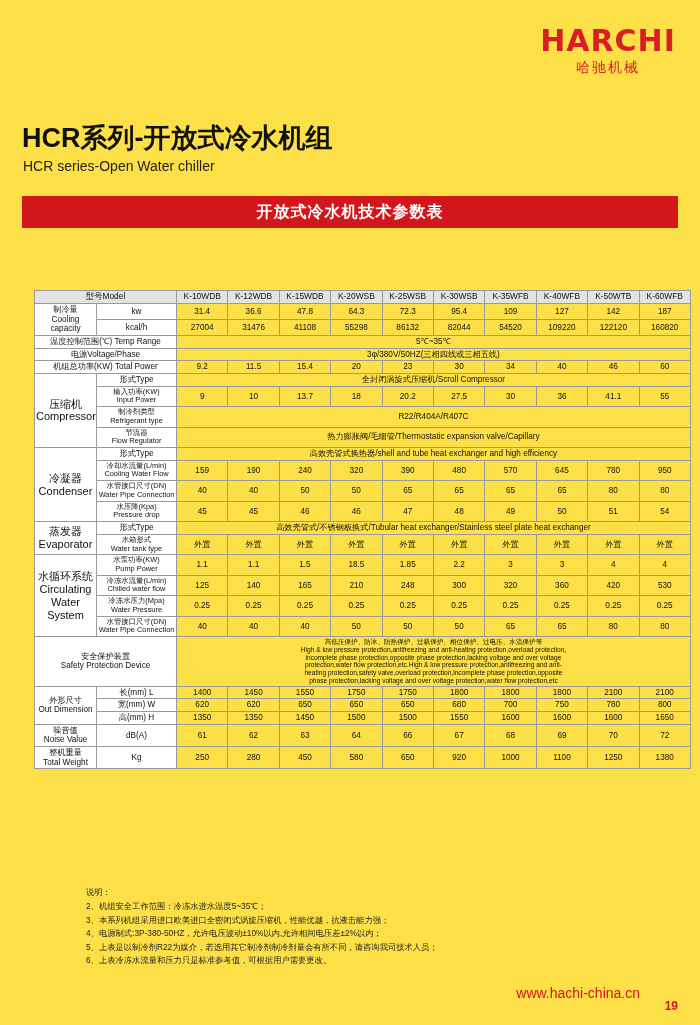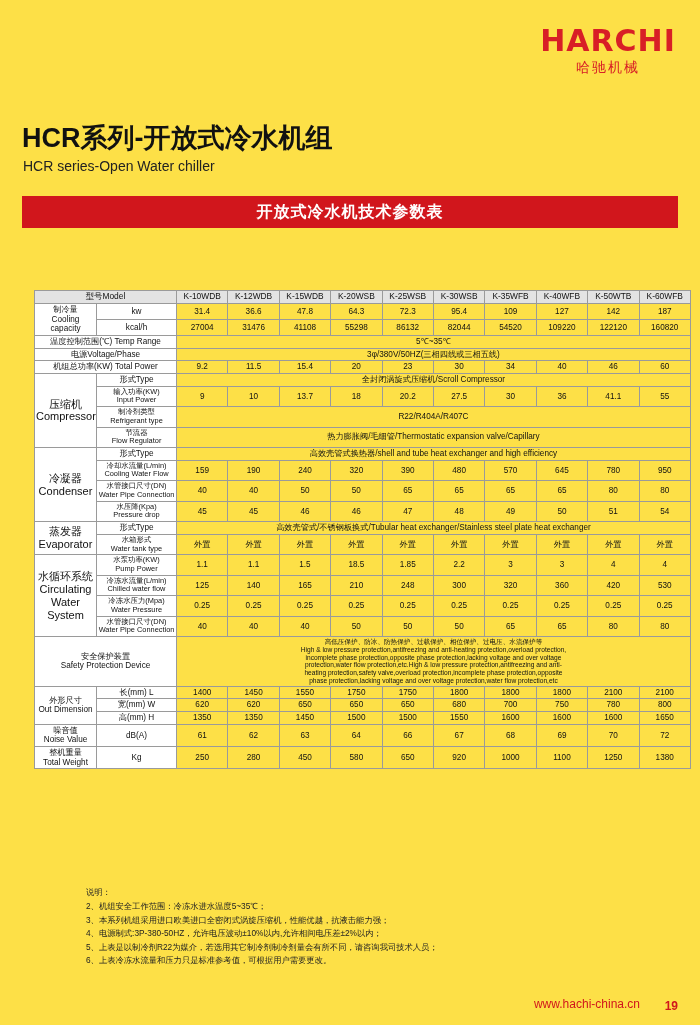--- a/index.html
+++ b/index.html
@@ -116,23 +116,23 @@
     font-size: 8.3px;
     color: #222;
     line-height: 1.62;
     margin-left: 48px;
   }
   .notes .nt-title { margin-bottom: 1px; }
 
   
   .footer-url {
     position: absolute;
-    right: 60px; bottom: 14px;
+    right: 60px; bottom: 24px;
     color: #d1161c;
-    font-size: 12px;
+    font-size: 14px;
   }
   .footer-page {
     position: absolute;
     right: 22px; bottom: 12px;
     color: #d1161c;
     font-size: 12px;
     font-weight: bold;
   }
 </style>
 </head>

